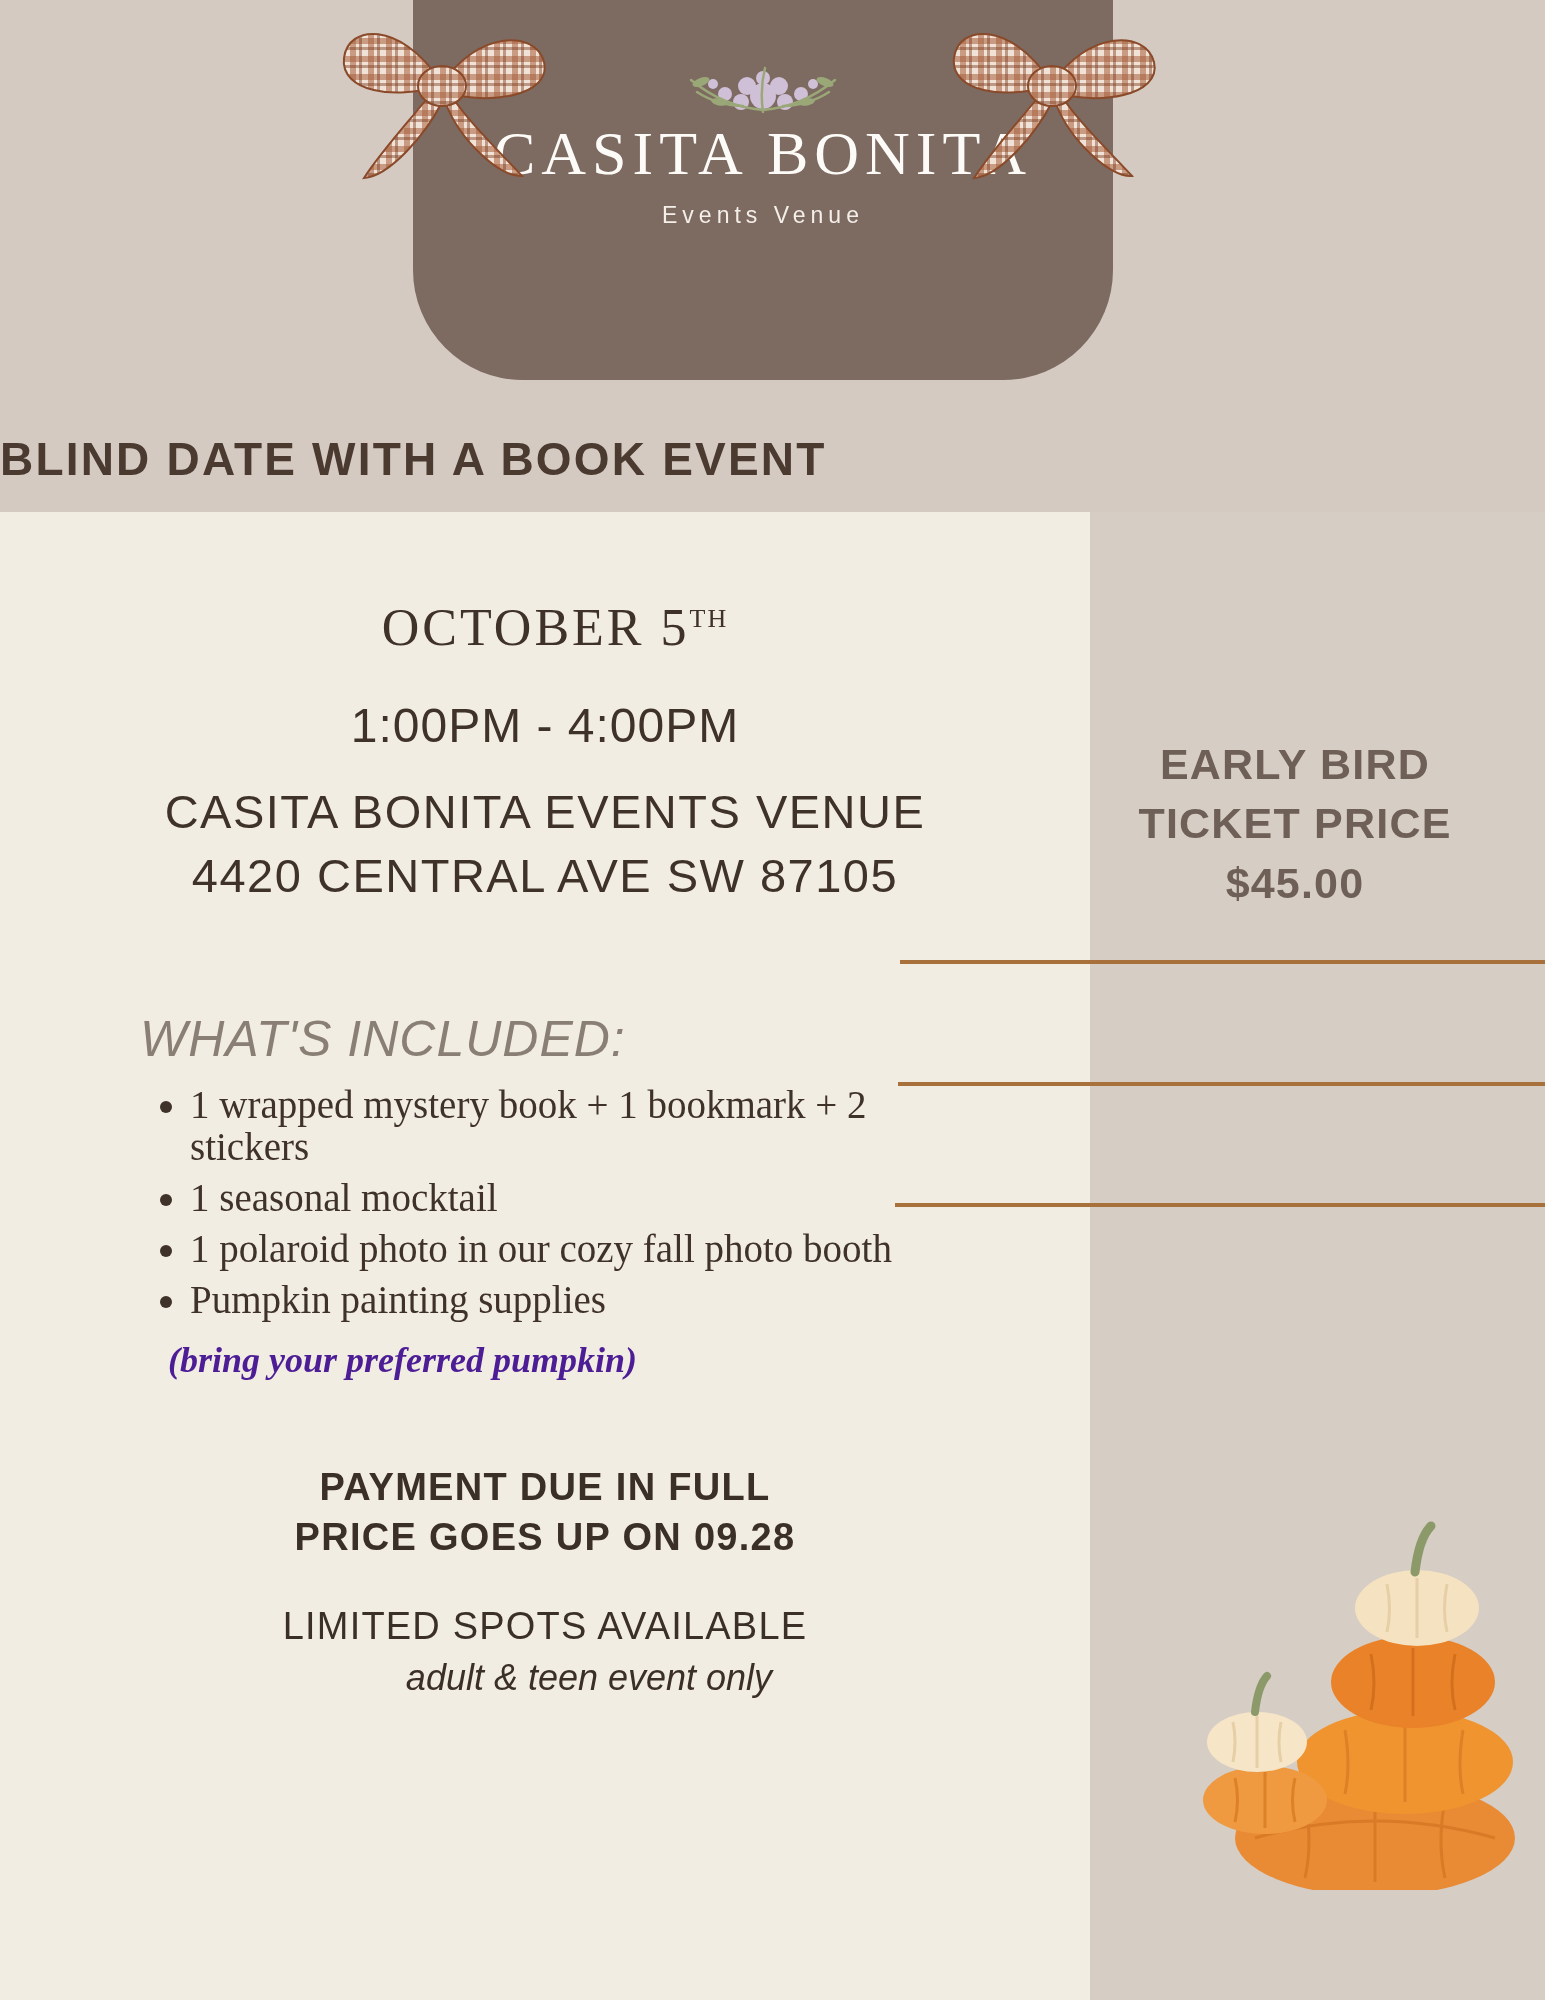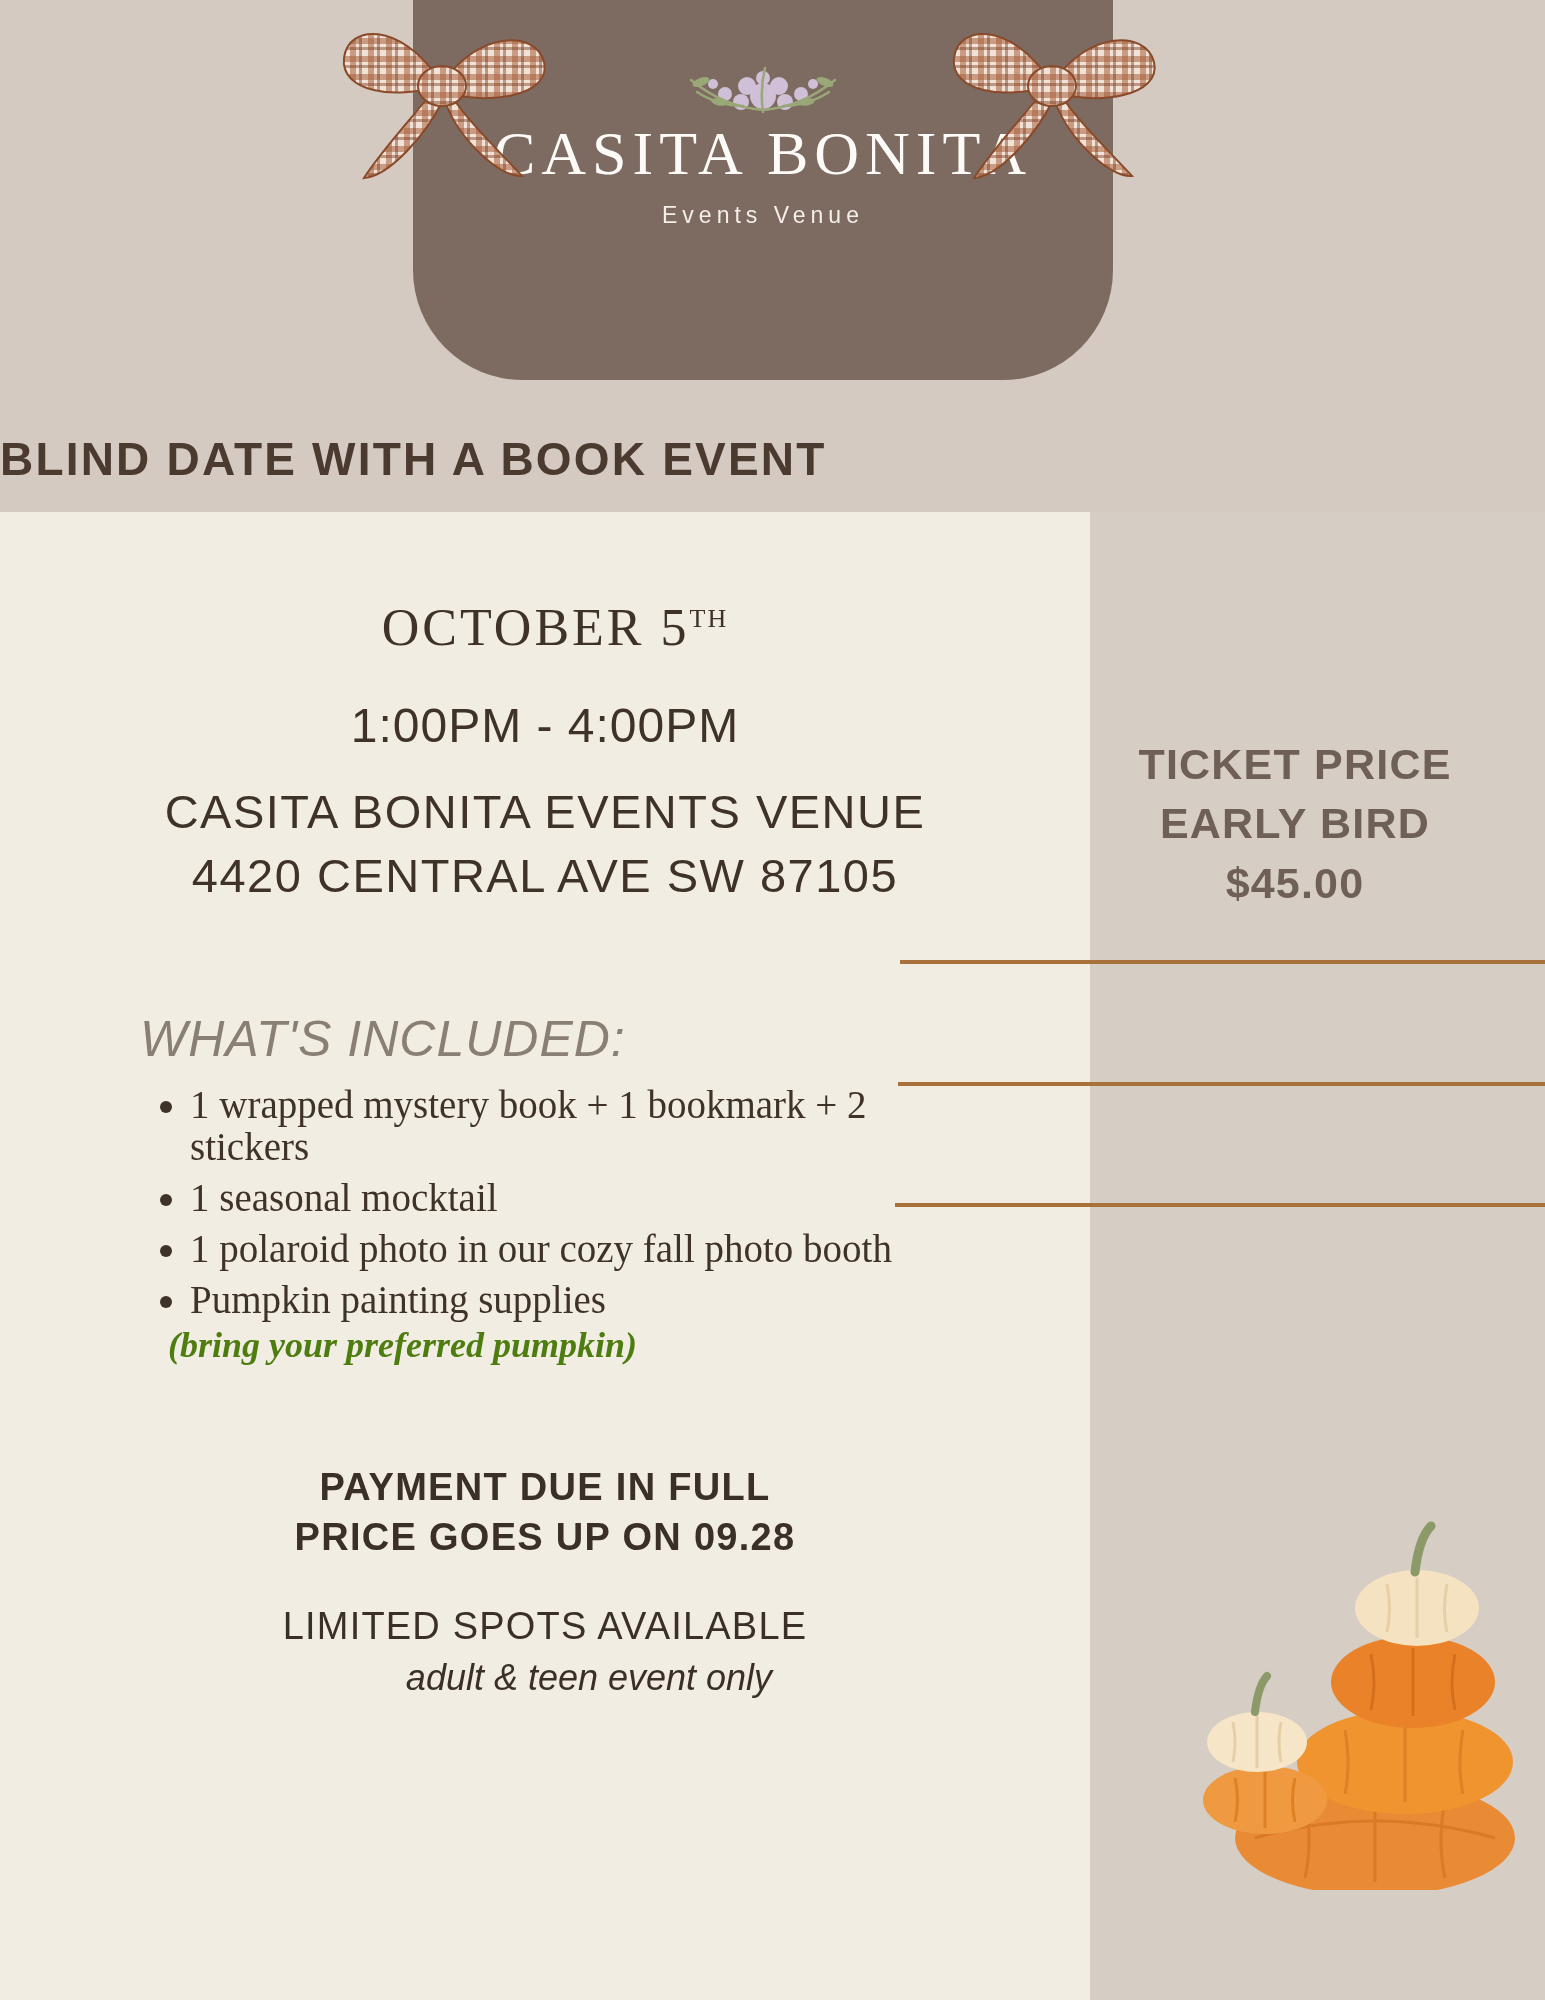--- a/index.html
+++ b/index.html
@@ -161,23 +161,23 @@
     font-family: "Liberation Sans", sans-serif;
   }
   .included-list li {
     margin-bottom: 9px;
     font-family: Liberation Serif, serif;
   }
   .pumpkin-note {
     display: block;
     font-weight: 700;
     font-style: italic;
-    color: #4d7c0f;
+    color: #4c1d95;
     font-size: 36px;
-    margin-top: 4px;
+    margin-top: 19px;
     margin-left: -22px;
   }
 
   .payment-block {
     position: absolute;
     left: 0;
     top: 950px;
     width: 1090px;
     text-align: center;
     font-size: 38px;
@@ -350,22 +350,22 @@
   <div class="payment-block">
     <div>PAYMENT DUE IN FULL</div>
     <div>PRICE GOES UP ON 09.28</div>
   </div>
 
   <div class="limited-line">LIMITED SPOTS AVAILABLE</div>
   <div class="adult-line">adult &amp; teen event only</div>
 </div>
 
 <div class="price-block">
+  <div>EARLY BIRD</div>
   <div>TICKET PRICE</div>
-  <div>EARLY BIRD</div>
   <div>$45.00</div>
 </div>
 
 <div class="rule r1"></div>
 <div class="rule r2"></div>
 <div class="rule r3"></div>
 
 <svg class="pumpkin-art" viewBox="0 0 350 400">
 
   <g>

